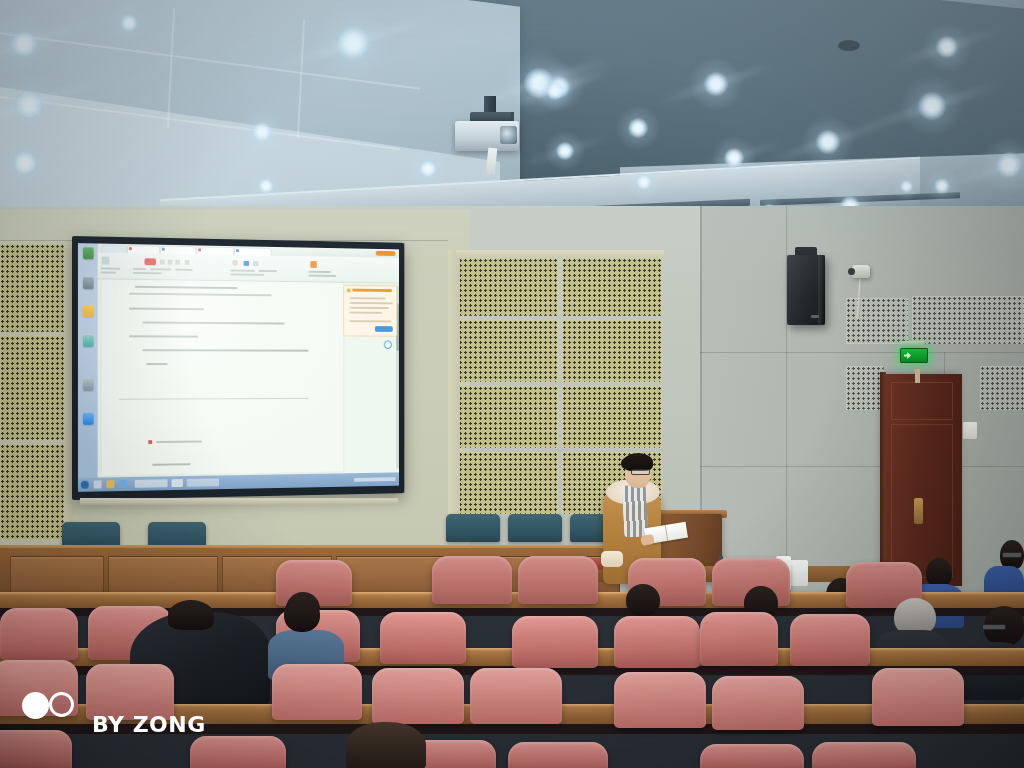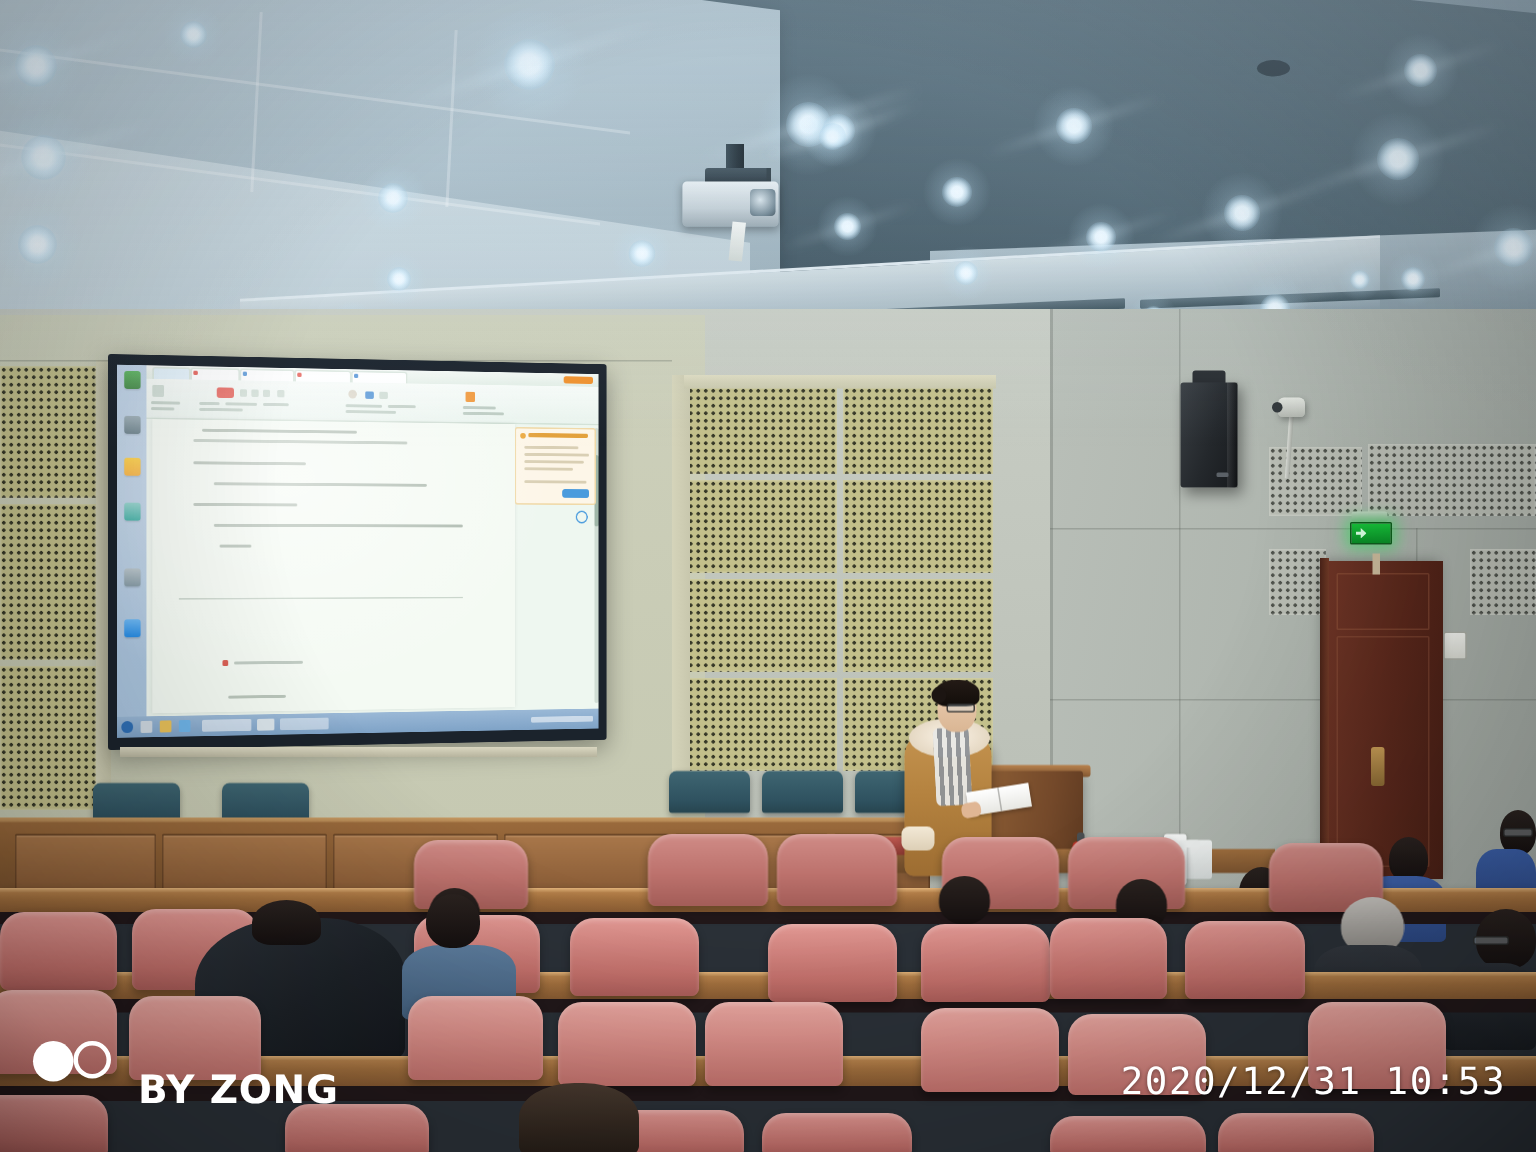--- a/index.html
+++ b/index.html
@@ -468,21 +468,21 @@
   .wm-ring{
     position:absolute;left:27px;top:0;width:25px;height:25px;border-radius:50%;
     border:3px solid #fff;box-sizing:border-box;
   }
   .wm-text{
     color:#fff;line-height:1.02;
     font-family:"DejaVu Sans",sans-serif;
     font-weight:700;letter-spacing:.5px;
   }
   .wm-l1{font-size:22px;}
-  .wm-l2{font-size:26px;margin-top:38px;}
+  .wm-l2{font-size:22px;margin-top:38px;}
 
   .timestamp{
     position:absolute;right:20px;top:706px;
     color:#fff;font-size:25px;letter-spacing:1px;
     font-family:"DejaVu Sans Mono","Liberation Mono",monospace;
     text-shadow:0 1px 3px rgba(0,0,0,.45);
     pointer-events:none;
   }
 
   
@@ -845,15 +845,14 @@
   <div class="watermark">
     <div class="wm-circles">
       <div class="wm-dot"></div>
       <div class="wm-ring"></div>
     </div>
     <div class="wm-text">
       <div class="wm-l2">BY ZONG</div>
     </div>
   </div>
 
-  <div class="timestamp">2020/12/31  10:53</div>
 
 </div>
 
 </body></html>

